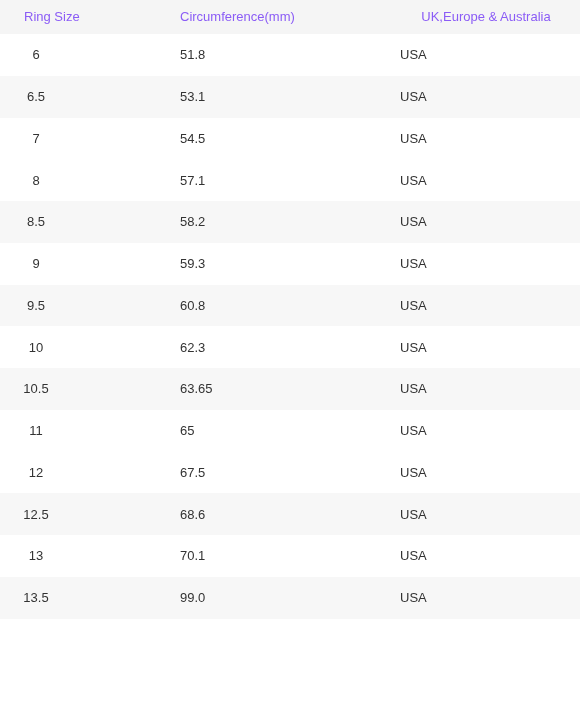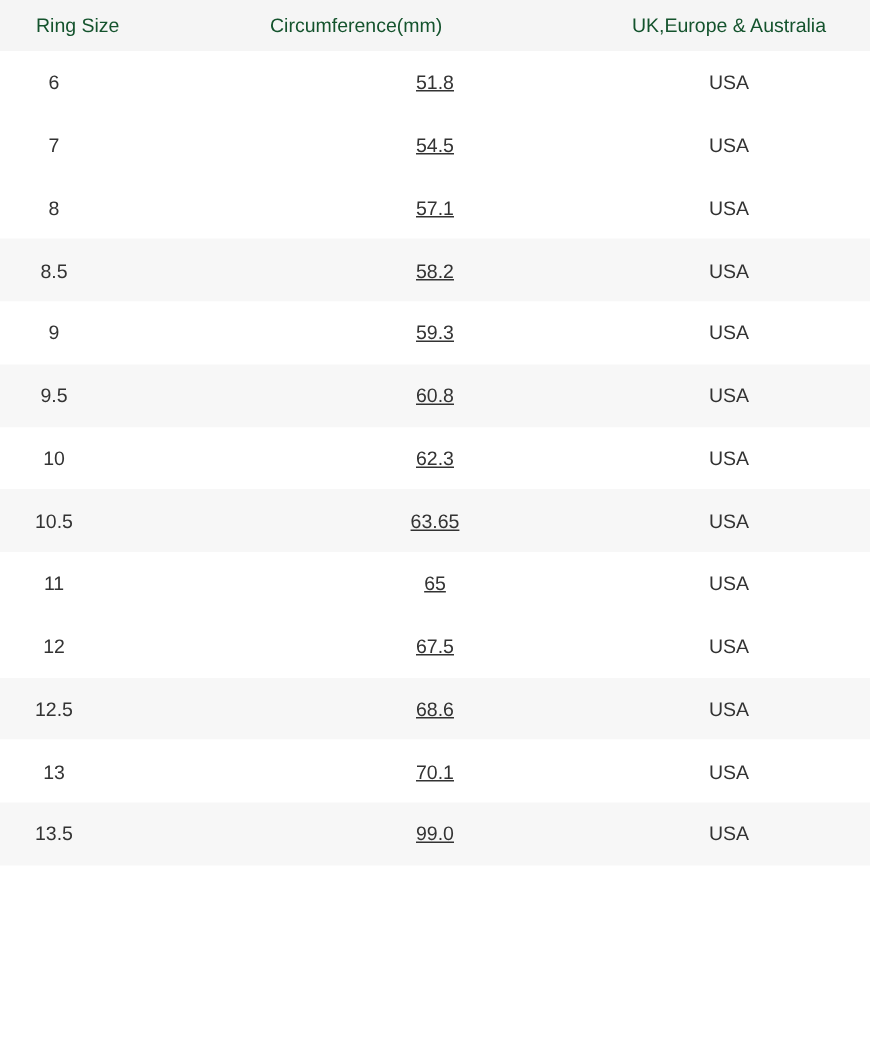--- a/index.html
+++ b/index.html
@@ -28,21 +28,21 @@
   .col-region { width: 180px; }
 
   
   thead tr {
     background: #f5f5f5;
     height: 34px;
   }
   thead th {
     font-weight: normal;
     font-size: 13px;
-    color: #14532d;
+    color: #8b5cf6;
     padding: 0;
     vertical-align: middle;
     line-height: 34px;
     white-space: nowrap;
   }
   th.h-ring   { text-align: left;  padding-left: 24px; }
   th.h-circ   { text-align: left; }
   th.h-region { text-align: center; padding-right: 8px; }
 
   
@@ -54,22 +54,22 @@
 
   tbody td {
     font-size: 13px;
     color: #333333;
     padding: 0;
     vertical-align: middle;
     text-align: center;
     white-space: nowrap;
   }
   td.c-ring   { text-align: center; padding-right: 108px; }
-  td.c-circ   { text-align: center; padding-right: 0px; text-decoration: underline; }
-  td.c-region { text-align: center; padding-right: 8px; }
+  td.c-circ   { text-align: left; padding-right: 0px; }
+  td.c-region { text-align: left; padding-right: 8px; }
 </style>
 </head>
 <body>
 
 <table class="size-table">
   <colgroup>
     <col class="col-ring">
     <col class="col-circ">
     <col class="col-region">
   </colgroup>
@@ -77,20 +77,25 @@
     <tr>
       <th class="h-ring">Ring Size</th>
       <th class="h-circ">Circumference(mm)</th>
       <th class="h-region">UK,Europe &amp; Australia</th>
     </tr>
   </thead>
   <tbody id="table-body">
       <tr class="row-odd">
         <td class="c-ring">6</td>
         <td class="c-circ">51.8</td>
+        <td class="c-region">USA</td>
+      </tr>
+      <tr class="row-even">
+        <td class="c-ring">6.5</td>
+        <td class="c-circ">53.1</td>
         <td class="c-region">USA</td>
       </tr>
       <tr class="row-odd">
         <td class="c-ring">7</td>
         <td class="c-circ">54.5</td>
         <td class="c-region">USA</td>
       </tr>
       <tr class="row-odd">
         <td class="c-ring">8</td>
         <td class="c-circ">57.1</td>

